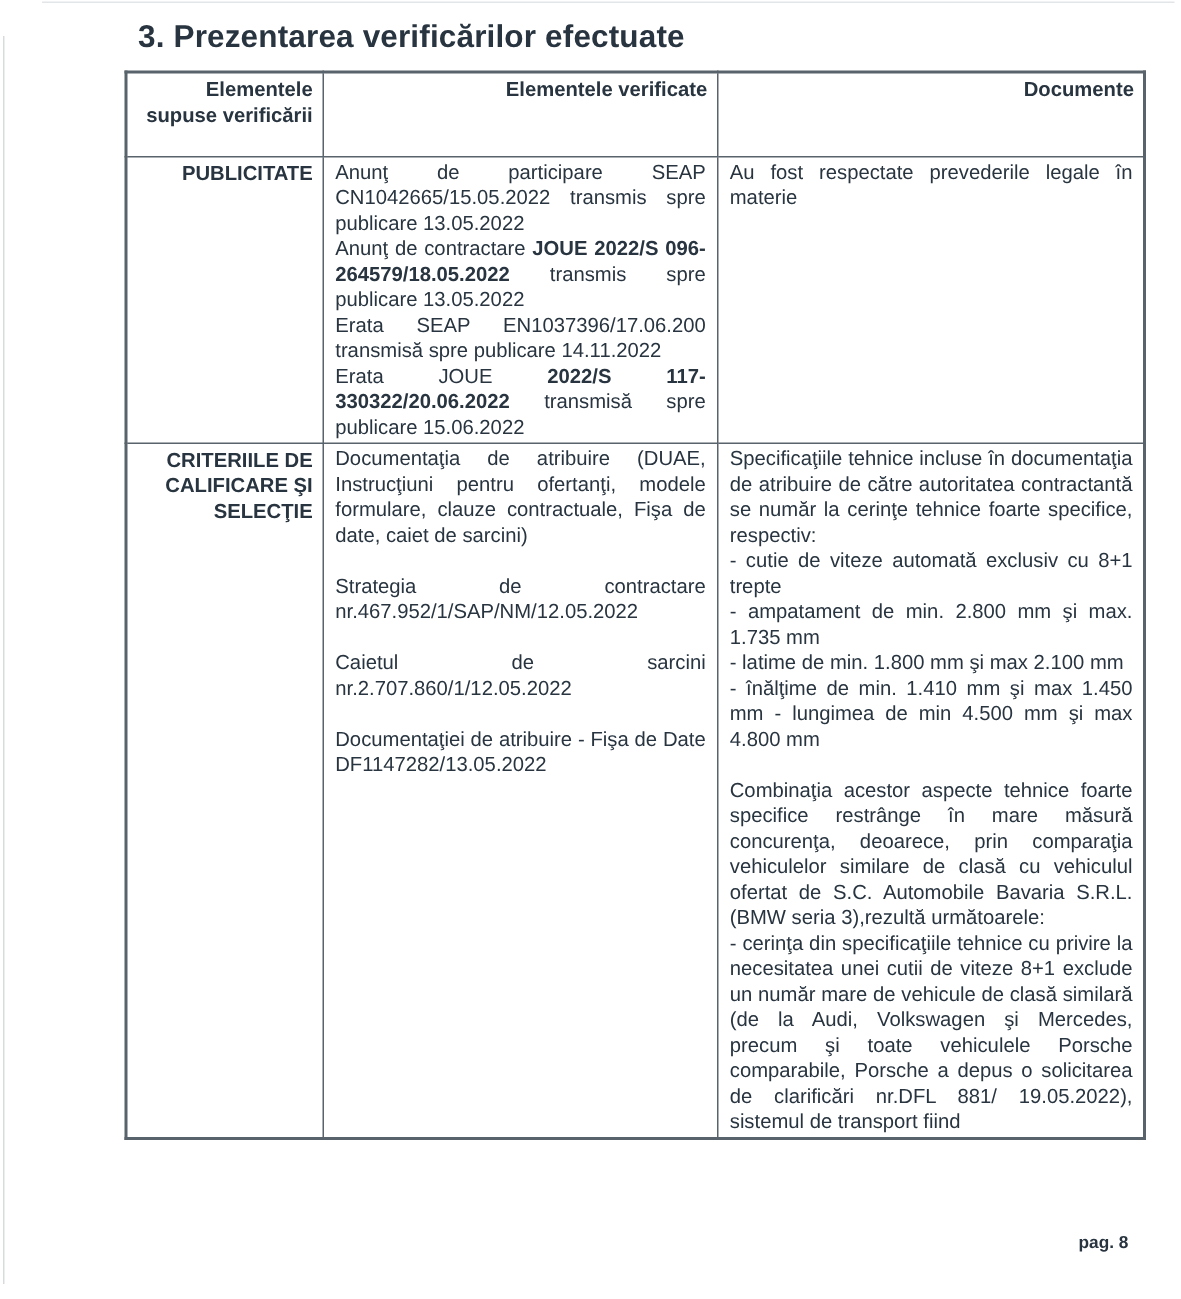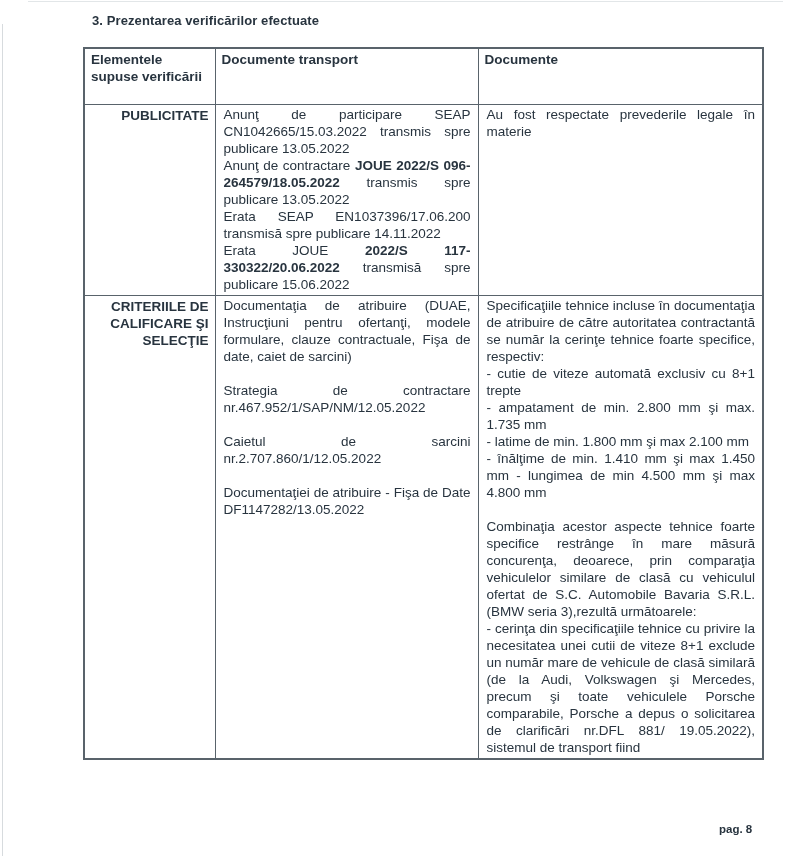--- a/index.html
+++ b/index.html
@@ -13,38 +13,38 @@
   .scan-top {
     position:absolute; left:28px; top:1px; width:755px; height:1px;
     background:#e2e6e8;
   }
   .scan-left {
     position:absolute; left:2px; top:24px; width:1px; height:832px;
     background:#d7dbde;
   }
   .title {
     position:absolute; left:92px; top:13px;
-    font-size:13px; font-weight:bold; letter-spacing:0.1px;
+    font-size:21px; font-weight:bold; letter-spacing:0.1px;
     color:var(--ink, #28343f);
   }
   table.verif {
     position:absolute; left:83px; top:47px; width:679px;
     border-collapse:collapse; table-layout:fixed;
     border:2px solid var(--border, #59636b);
   }
   table.verif th, table.verif td {
     border:1px solid var(--border, #59636b);
     vertical-align:top;
     font-size:13.5px;
     line-height:17px;
   }
   thead th {
     height:56px;
     font-weight:bold;
-    text-align:left;
+    text-align:right;
     padding:2px 6px;
     border-bottom:2px solid var(--border, #59636b);
   }
   tr.row-1 { height:188px; }
   tr.row-2 { height:421px; }
   td.label-cell {
     font-weight:bold;
     padding:2px 6px 2px 7px;
     text-align:right;
   }
@@ -71,29 +71,29 @@
 
 <table class="verif">
   <colgroup>
     <col style="width:131px">
     <col style="width:263px">
     <col style="width:285px">
   </colgroup>
   <thead>
     <tr>
       <th>Elementele supuse verificării</th>
-      <th>Documente transport</th>
+      <th>Elementele verificate</th>
       <th>Documente</th>
     </tr>
   </thead>
   <tbody>
     <tr class="row-1">
       <td class="label-cell">PUBLICITATE</td>
       <td class="body-cell">
-          <p class="para"><span>Anunţ de participare SEAP CN1042665/15.03.2022 transmis spre publicare 13.05.2022</span></p>
+          <p class="para"><span>Anunţ de participare SEAP CN1042665/15.05.2022 transmis spre publicare 13.05.2022</span></p>
           <p class="para"><span>Anunţ de contractare </span><span class="bold">JOUE 2022/S 096-264579/18.05.2022</span><span> transmis spre publicare 13.05.2022</span></p>
           <p class="para"><span>Erata SEAP EN1037396/17.06.200 transmisă spre publicare 14.11.2022</span></p>
           <p class="para"><span>Erata JOUE </span><span class="bold">2022/S 117-330322/20.06.2022</span><span> transmisă spre publicare 15.06.2022</span></p>
         </td>
       <td class="body-cell">
           <p class="para"><span>Au fost respectate prevederile legale în materie</span></p>
         </td>
     </tr>
     <tr class="row-2">
       <td class="label-cell">CRITERIILE DE CALIFICARE ŞI SELECŢIE</td>

